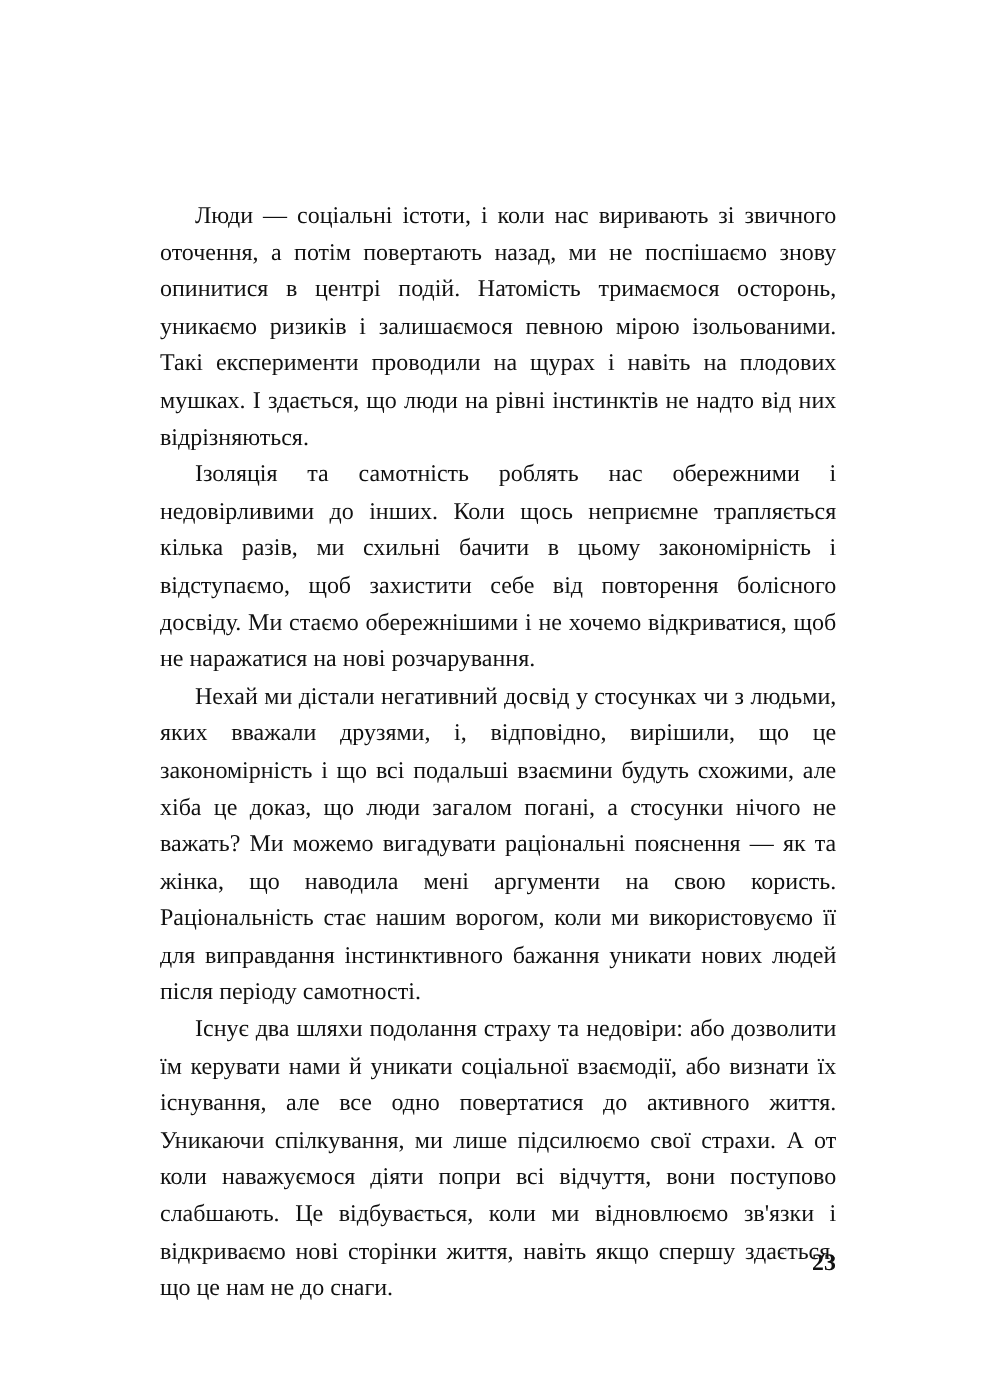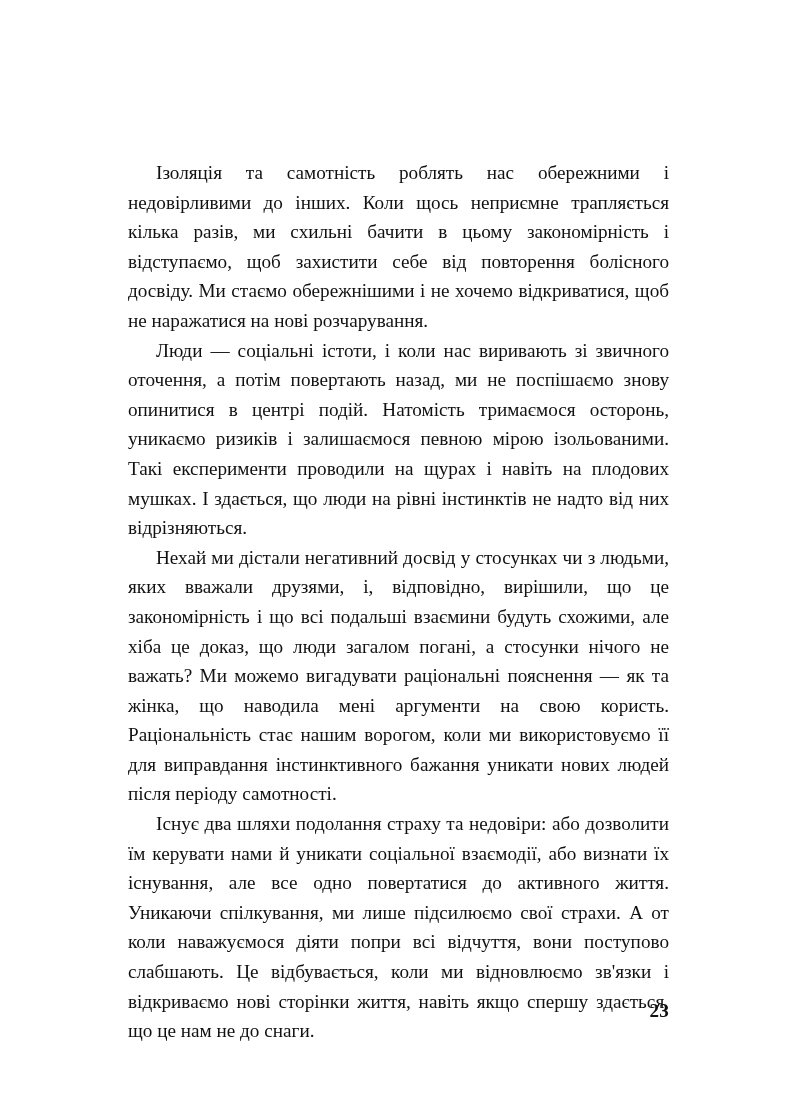--- a/index.html
+++ b/index.html
@@ -71,21 +71,21 @@
     letter-spacing: 0.2px;
   }
 </style>
 </head>
 <body>
 
 <div class="page">
 
 
   <div class="text-block">
+    <p class="para">Люди — соціальні істоти, і коли нас виривають зі звичного оточення, а потім повертають назад, ми не поспішаємо знову опинитися в центрі подій. Натомість тримаємося осторонь, уникаємо ризиків і залишаємося певною мірою ізольованими. Такі експерименти проводили на щурах і навіть на плодових мушках. І здається, що люди на рівні інстинктів не надто від них відрізняються.</p>
     <p class="para">Ізоляція та самотність роблять нас обережними і недовірливими до інших. Коли щось неприємне трапляється кілька разів, ми схильні бачити в цьому закономірність і відступаємо, щоб захистити себе від повторення болісного досвіду. Ми стаємо обережнішими і не хочемо відкриватися, щоб не наражатися на нові розчарування.</p>
-    <p class="para">Люди — соціальні істоти, і коли нас виривають зі звичного оточення, а потім повертають назад, ми не поспішаємо знову опинитися в центрі подій. Натомість тримаємося осторонь, уникаємо ризиків і залишаємося певною мірою ізольованими. Такі експерименти проводили на щурах і навіть на плодових мушках. І здається, що люди на рівні інстинктів не надто від них відрізняються.</p>
     <p class="para">Нехай ми дістали негативний досвід у стосунках чи з людьми, яких вважали друзями, і, відповідно, вирішили, що це закономірність і що всі подальші взаємини будуть схожими, але хіба це доказ, що люди загалом погані, а стосунки нічого не важать? Ми можемо вигадувати раціональні пояснення — як та жінка, що наводила мені аргументи на свою користь. Раціональність стає нашим ворогом, коли ми використовуємо її для виправдання інстинктивного бажання уникати нових людей після періоду самотності.</p>
     <p class="para">Існує два шляхи подолання страху та недовіри: або дозволити їм керувати нами й уникати соціальної взаємодії, або визнати їх існування, але все одно повертатися до активного життя. Уникаючи спілкування, ми лише підсилюємо свої страхи. А от коли наважуємося діяти попри всі відчуття, вони поступово слабшають. Це відбувається, коли ми відновлюємо зв'язки і відкриваємо нові сторінки життя, навіть якщо спершу здається, що це нам не до снаги.</p>
   </div>
 
   <div class="folio">23</div>
 
 </div>
 
 </body></html>

